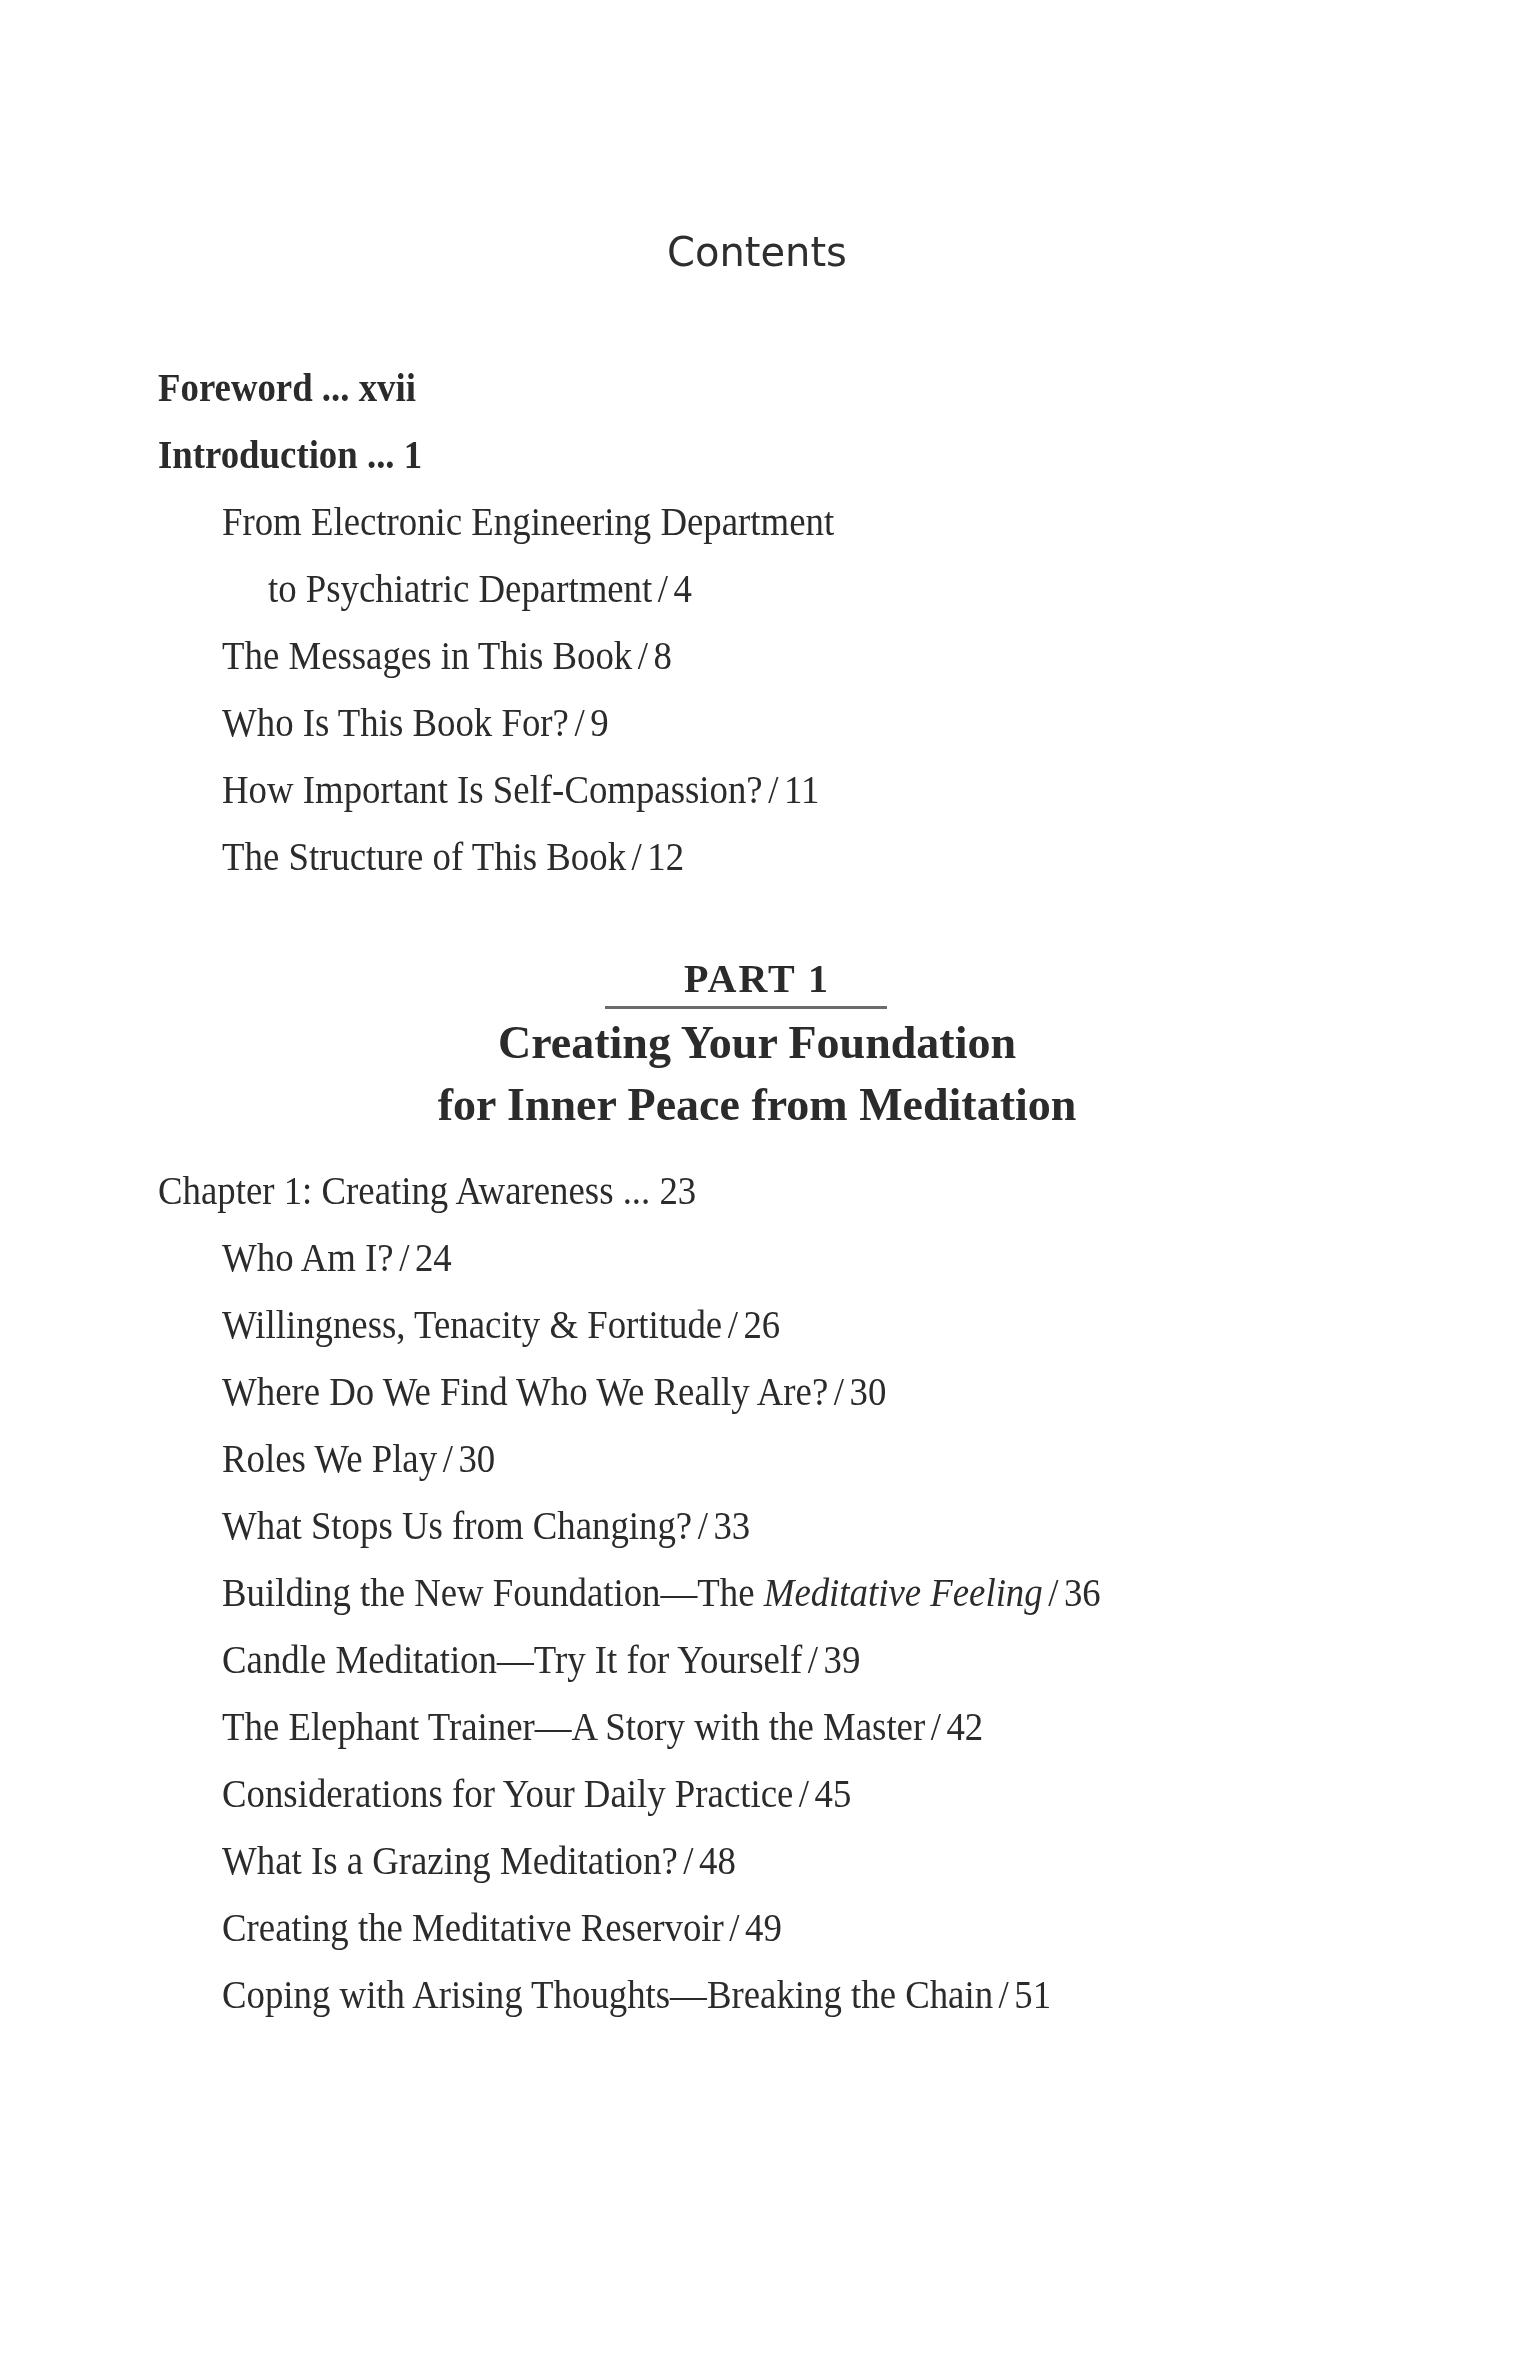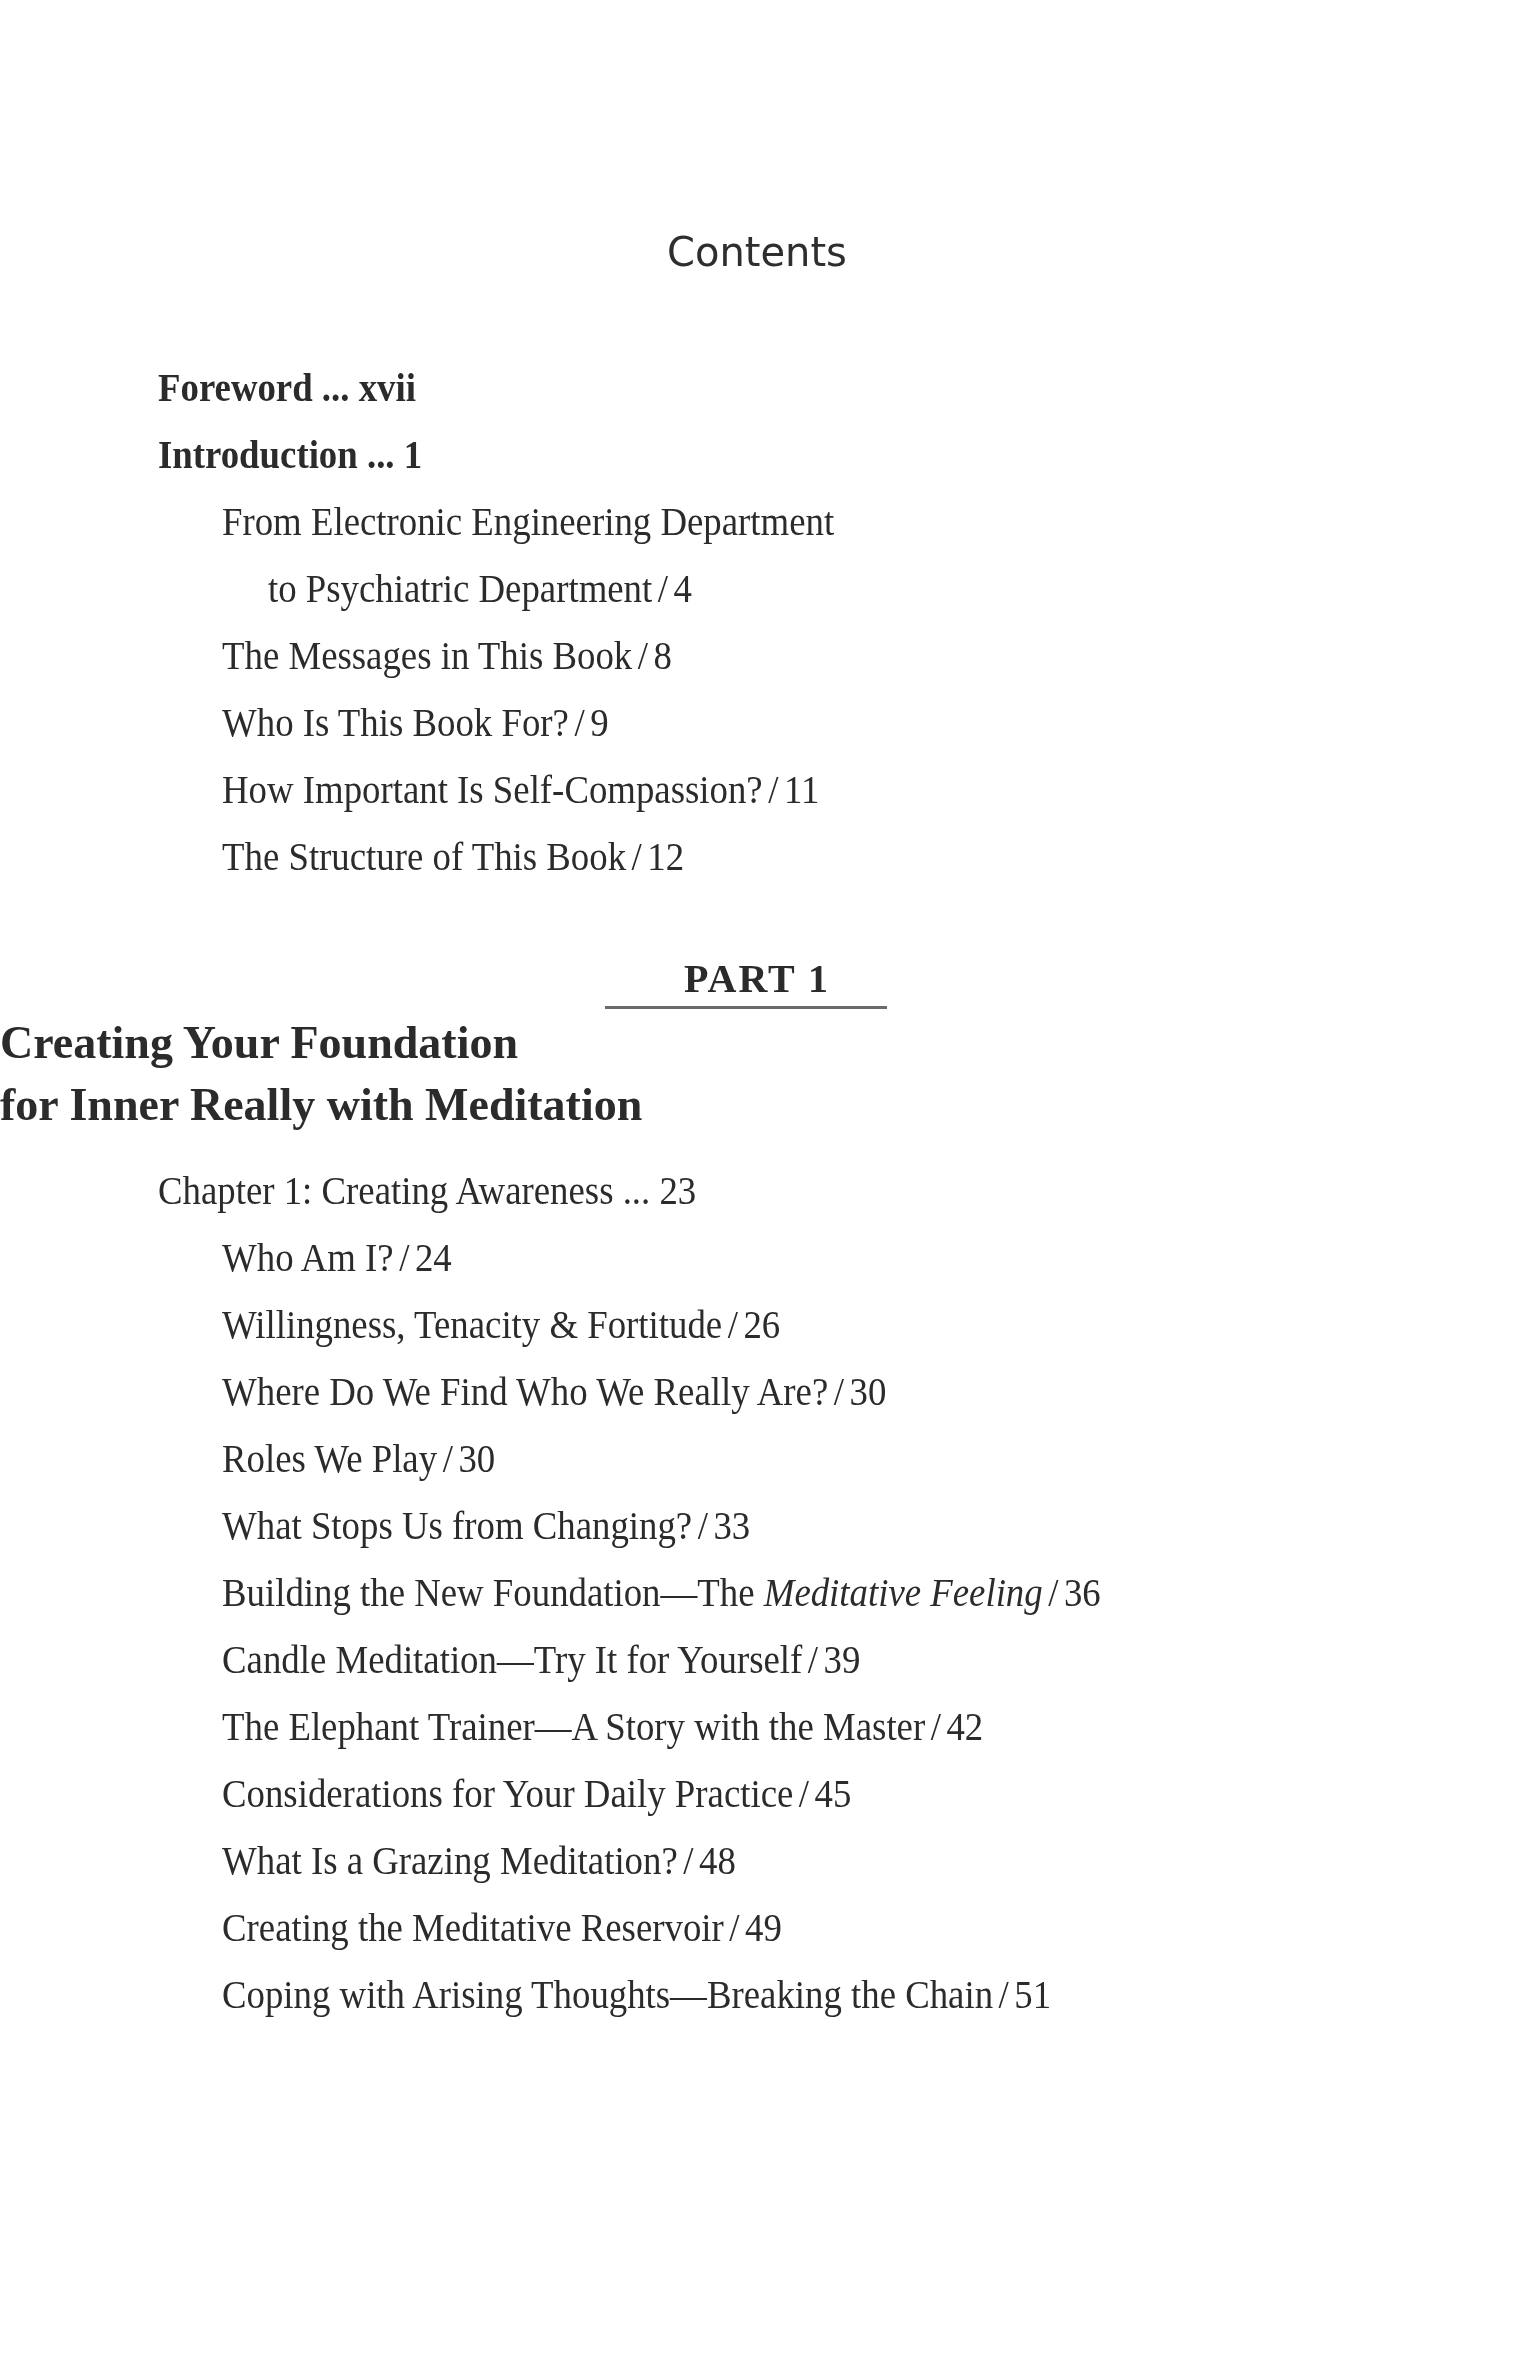--- a/index.html
+++ b/index.html
@@ -29,21 +29,21 @@
     position: absolute; left: 0; width: 1514px; top: 954px;
     text-align: center; font-weight: bold;
     font-size: 40px; line-height: 50px; letter-spacing: 2px;
   }
   .part-rule {
     position: absolute; left: 605px; width: 282px; top: 1006px;
     height: 3px; background: #6b6b6b;
   }
   .part-title {
     position: absolute; left: 0; width: 1514px;
-    font-weight: bold;
+    text-align: center; font-weight: bold;
     font-size: 46px; line-height: 58px;
   }
   .sep { padding: 0 6px; }
 </style>
 </head>
 <body>
 
 <div class="page-title">Contents</div>
 
 <div class="toc-line toc-top" style="top:363px">
@@ -72,21 +72,21 @@
 <div class="toc-line toc-sub" style="top:765px">
   <span>How Important Is Self-Compassion?</span><span class="sep">/</span><span>11</span>
 </div>
 <div class="toc-line toc-sub" style="top:832px">
   <span>The Structure of This Book</span><span class="sep">/</span><span>12</span>
 </div>
 
 <div class="part-label">PART 1</div>
 <div class="part-rule"></div>
 <div class="part-title" style="top:1014px">Creating Your Foundation</div>
-<div class="part-title" style="top:1076px">for Inner Really with Meditation</div>
+<div class="part-title" style="top:1076px">for Inner Peace from Meditation</div>
 
 <div class="toc-line toc-top" style="top:1166px; font-weight:normal;">
   <span>Chapter 1: Creating Awareness</span>
   <span>...</span>
   <span>23</span>
 </div>
 
 <div class="toc-line toc-sub" style="top:1233px">
   <span>Who Am I?</span><span class="sep">/</span><span>24</span>
 </div>

